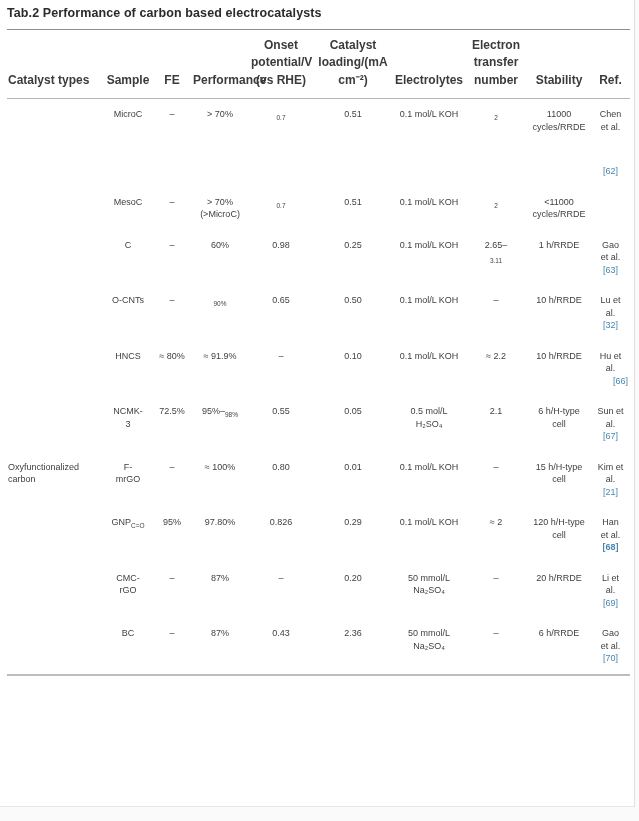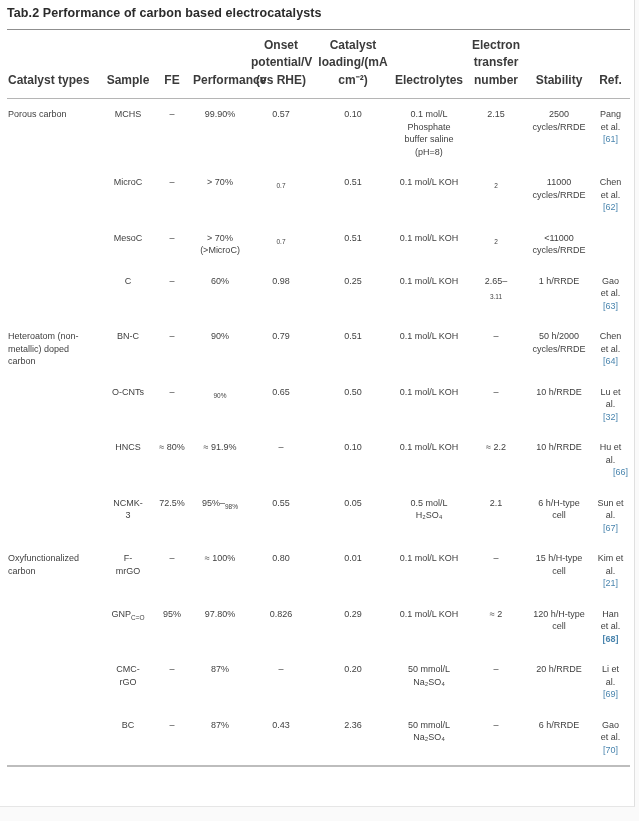--- a/index.html
+++ b/index.html
@@ -104,49 +104,32 @@
           <th class="col-electrolytes">Electrolytes</th>
           <th class="col-electron">Electron
 transfer
 number</th>
           <th class="col-stability">Stability</th>
           <th class="col-ref">Ref.</th>
         </tr>
     </thead>
     <tbody id="table-body">
         <tr>
-          <td class="col-group">Porous carbon</td>
-          <td class="col-sample">MCHS</td>
-          <td class="col-fe">–</td>
-          <td class="col-selectivity">99.90%</td>
-          <td class="col-onset">0.57</td>
-          <td class="col-loading">0.10</td>
-          <td class="col-electrolytes">0.1 mol/L
-Phosphate
-buffer saline
-(pH=8)</td>
-          <td class="col-electron">2.15</td>
-          <td class="col-stability">2500
-cycles/RRDE</td>
-          <td class="col-ref"><span class="ref-authors">Pang
-et al.</span><a class="ref-cite" style="color: rgb(74, 133, 174);">[61]</a></td>
-        </tr>
-        <tr>
           <td class="col-group"></td>
           <td class="col-sample">MicroC</td>
           <td class="col-fe">–</td>
           <td class="col-selectivity">&gt; 70%</td>
           <td class="col-onset"><sub> 0.7</sub></td>
           <td class="col-loading">0.51</td>
           <td class="col-electrolytes">0.1 mol/L KOH</td>
           <td class="col-electron"><sub> 2</sub></td>
           <td class="col-stability">11000
 cycles/RRDE</td>
           <td class="col-ref"><span class="ref-authors">Chen
-et al.</span><a class="ref-cite" style="color: rgb(74, 133, 174);">[62]</a></td>
+et al.</span><a class="ref-cite" style="color: rgb(74, 133, 174); margin-top: 32px;">[62]</a></td>
         </tr>
         <tr>
           <td class="col-group"></td>
           <td class="col-sample">MesoC</td>
           <td class="col-fe">–</td>
           <td class="col-selectivity">&gt; 70%
 (&gt;MicroC)</td>
           <td class="col-onset"><sub> 0.7</sub></td>
           <td class="col-loading">0.51</td>
           <td class="col-electrolytes">0.1 mol/L KOH</td>
@@ -161,36 +144,20 @@
           <td class="col-fe">–</td>
           <td class="col-selectivity">60%</td>
           <td class="col-onset">0.98</td>
           <td class="col-loading">0.25</td>
           <td class="col-electrolytes">0.1 mol/L KOH</td>
           <td class="col-electron">2.65–
 <sub>3.11</sub></td>
           <td class="col-stability">1 h/RRDE</td>
           <td class="col-ref"><span class="ref-authors">Gao
 et al.</span><a class="ref-cite" style="color: rgb(74, 133, 174);">[63]</a></td>
-        </tr>
-        <tr>
-          <td class="col-group">Heteroatom (non-
-metallic) doped
-carbon</td>
-          <td class="col-sample">BN-C</td>
-          <td class="col-fe">–</td>
-          <td class="col-selectivity">90%</td>
-          <td class="col-onset">0.79</td>
-          <td class="col-loading">0.51</td>
-          <td class="col-electrolytes">0.1 mol/L KOH</td>
-          <td class="col-electron">–</td>
-          <td class="col-stability">50 h/2000
-cycles/RRDE</td>
-          <td class="col-ref"><span class="ref-authors">Chen
-et al.</span><a class="ref-cite" style="color: rgb(74, 133, 174);">[64]</a></td>
         </tr>
         <tr>
           <td class="col-group"></td>
           <td class="col-sample">O-CNTs</td>
           <td class="col-fe">–</td>
           <td class="col-selectivity"><sub> 90%</sub></td>
           <td class="col-onset">0.65</td>
           <td class="col-loading">0.50</td>
           <td class="col-electrolytes">0.1 mol/L KOH</td>
           <td class="col-electron">–</td>

